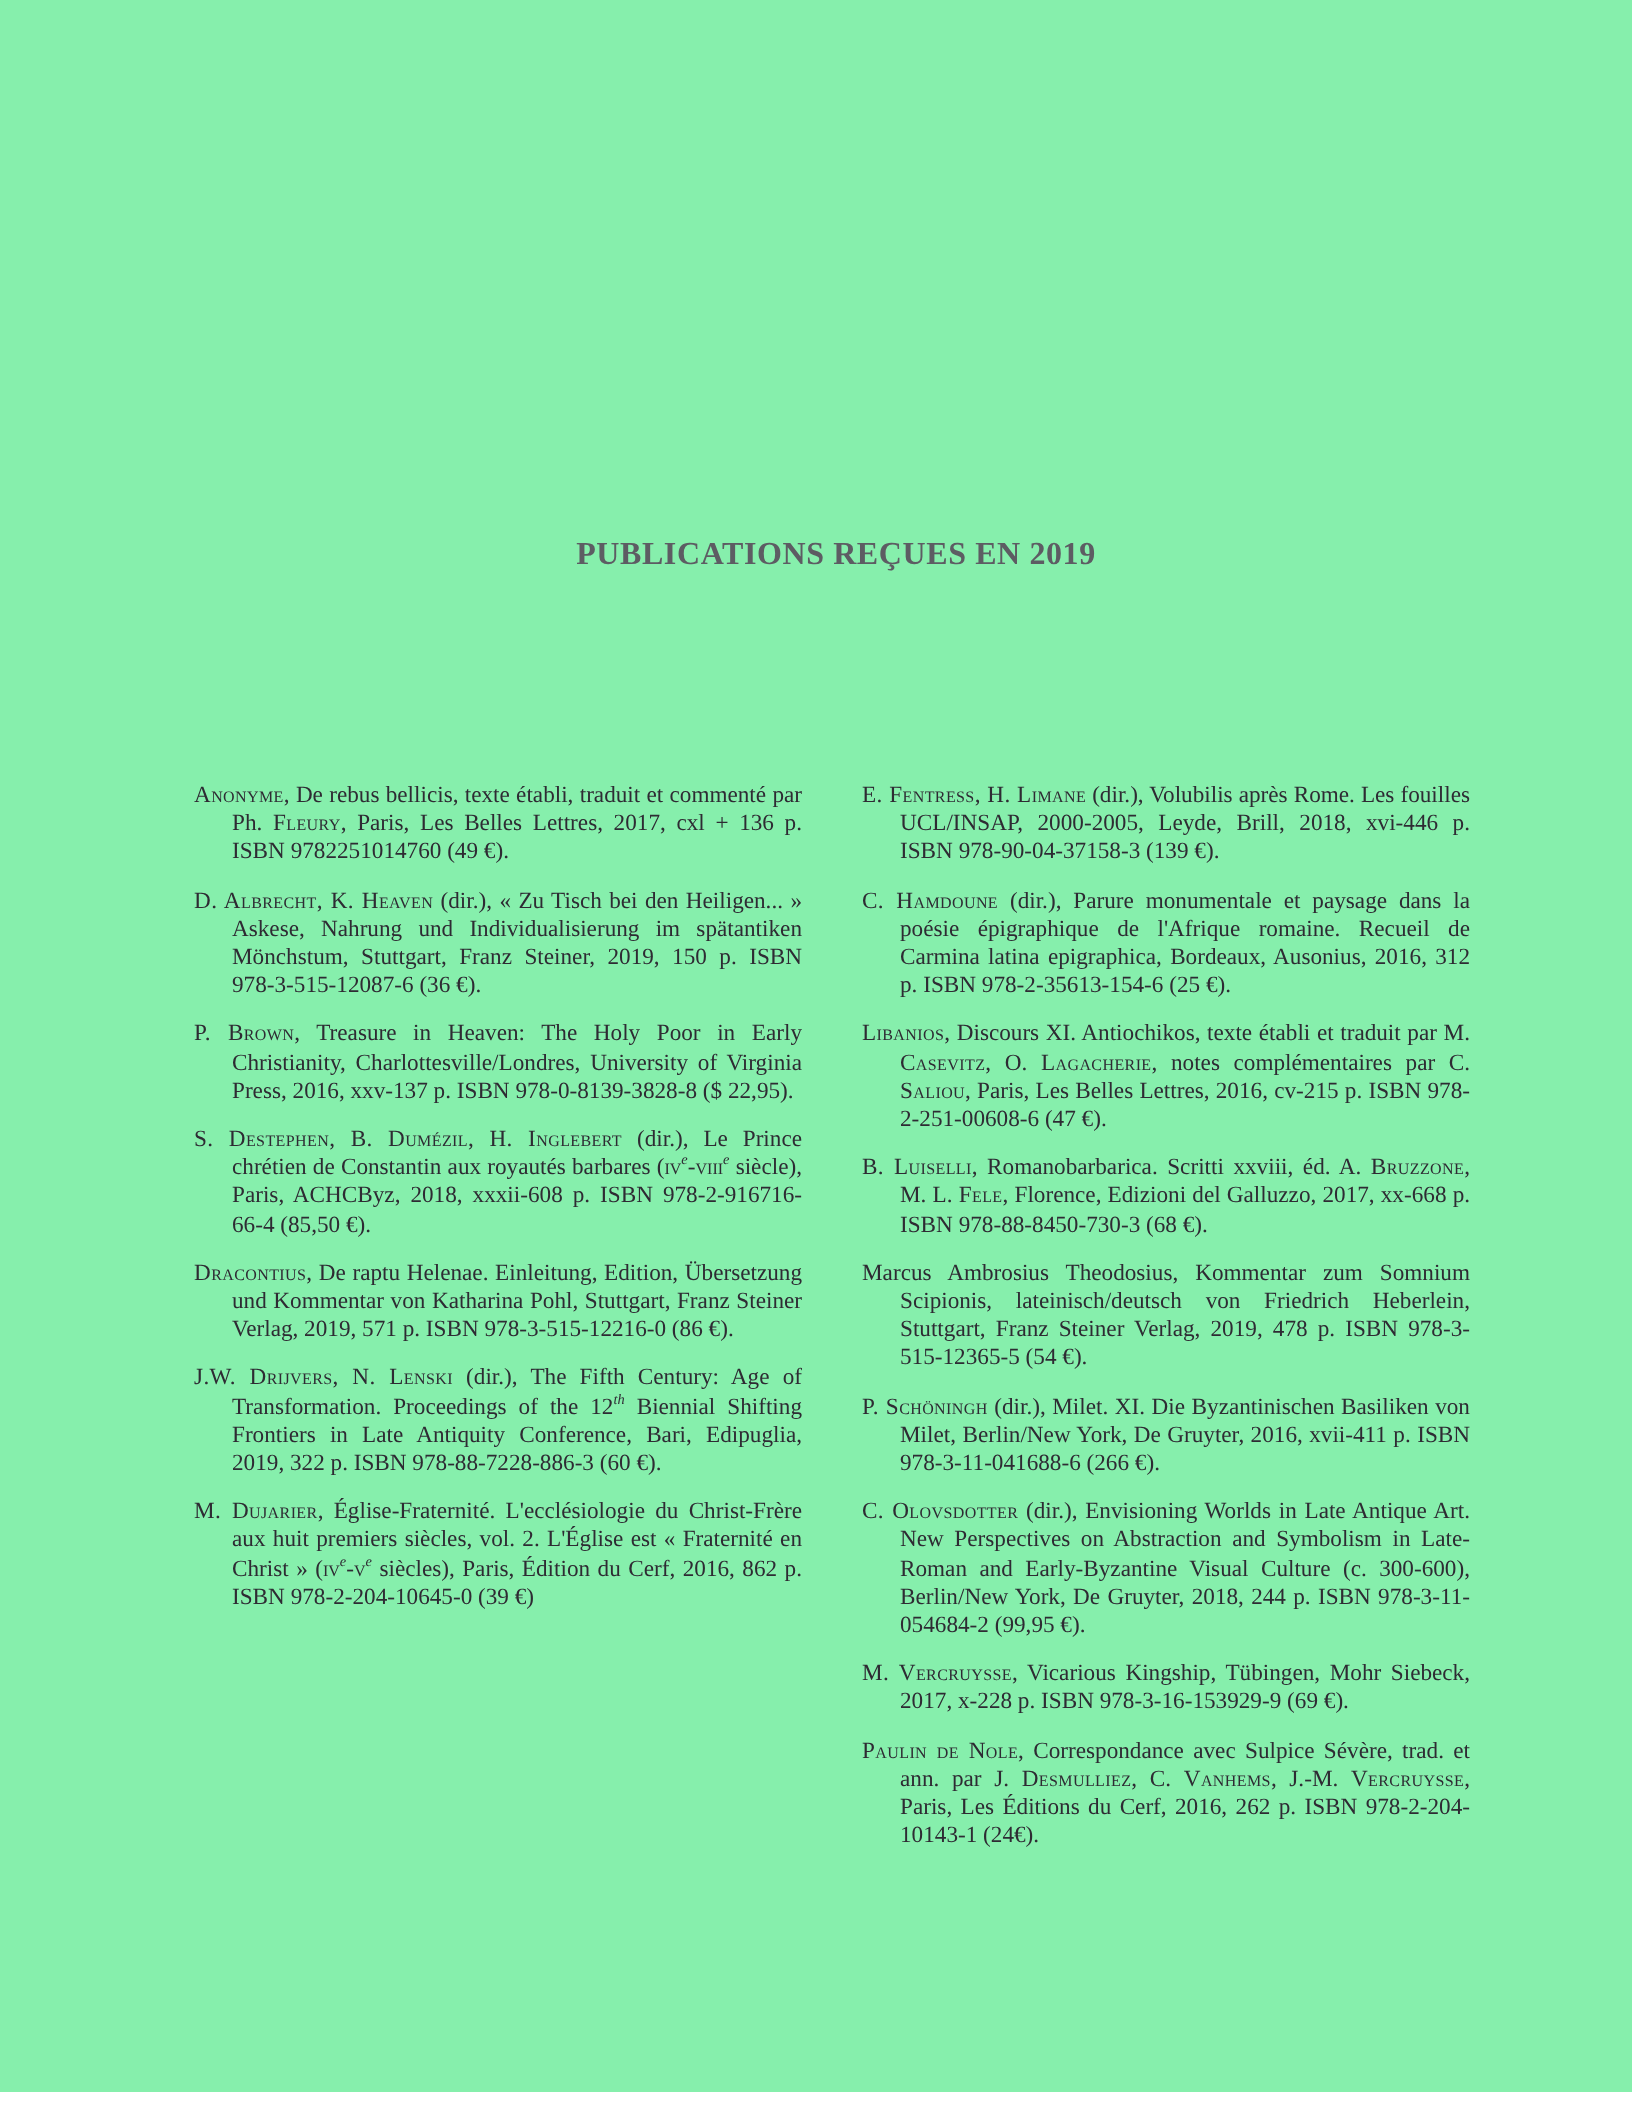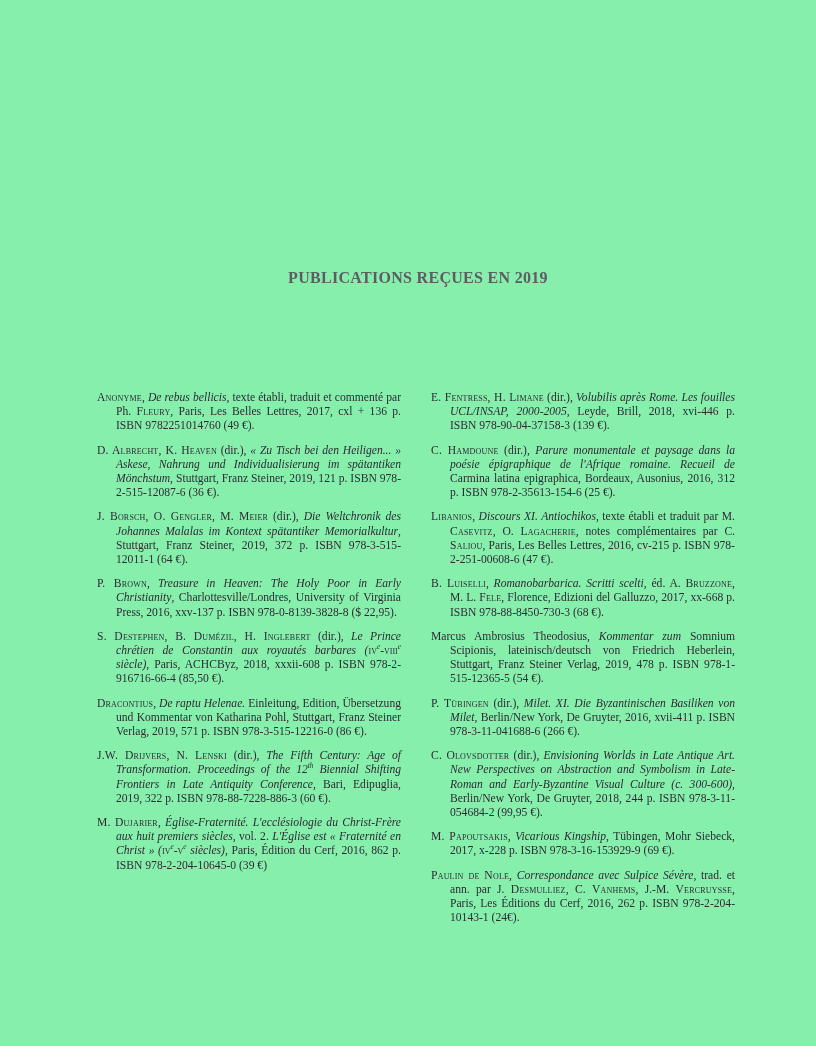--- a/index.html
+++ b/index.html
@@ -47,47 +47,46 @@
   }
   p.entry {
     margin: 0 0 10px 0;
     font-size: 11.6px;
     line-height: 14.2px;
     text-align: justify;
     text-indent: -19px;
     padding-left: 19px;
   }
   .seg-r  { font-style: normal; }
-  .seg-i  { font-style: italic; }
+  .seg-i  { }
   .seg-sc { font-variant: small-caps; letter-spacing: 0.2px; }
   .seg-isc { font-variant: small-caps; }
   .seg-isup { font-style: italic; vertical-align: super; font-size: 0.62em; line-height: 0; }
 </style>
 </head>
 <body>
 
 <div class="page">
   <h1 class="title">PUBLICATIONS REÇUES EN 2019</h1>
 
   <div class="columns">
     <div class="col">
       <p class="entry"><span class="seg-sc">Anonyme</span><span class="seg-r">, </span><span class="seg-i">De rebus bellicis</span><span class="seg-r">, texte établi, traduit et commenté par Ph. </span><span class="seg-sc">Fleury</span><span class="seg-r">, Paris, Les Belles Lettres, 2017, cxl + 136 p. ISBN 9782251014760 (49 €).</span></p>
-      <p class="entry"><span class="seg-sc">D. Albrecht, K. Heaven</span><span class="seg-r"> (dir.), </span><span class="seg-i">« Zu Tisch bei den Heiligen... » Askese, Nahrung und Individualisierung im spätantiken Mönchstum</span><span class="seg-r">, Stuttgart, Franz Steiner, 2019, 121 p. ISBN 978-2-515-12087-6 (36 €).</span></p>
-      <p class="entry"><span class="seg-sc">J. Borsch, O. Gengler, M. Meier</span><span class="seg-r"> (dir.), </span><span class="seg-i">Die Weltchronik des Johannes Malalas im Kontext spätantiker Memorialkultur</span><span class="seg-r">, Stuttgart, Franz Steiner, 2019, 372 p. ISBN 978-3-515-12011-1 (64 €).</span></p>
+      <p class="entry"><span class="seg-sc">D. Albrecht, K. Heaven</span><span class="seg-r"> (dir.), </span><span class="seg-i">« Zu Tisch bei den Heiligen... » Askese, Nahrung und Individualisierung im spätantiken Mönchstum</span><span class="seg-r">, Stuttgart, Franz Steiner, 2019, 150 p. ISBN 978-3-515-12087-6 (36 €).</span></p>
       <p class="entry"><span class="seg-sc">P. Brown</span><span class="seg-r">, </span><span class="seg-i">Treasure in Heaven: The Holy Poor in Early Christianity</span><span class="seg-r">, Charlottesville/Londres, University of Virginia Press, 2016, xxv-137 p. ISBN 978-0-8139-3828-8 ($ 22,95).</span></p>
       <p class="entry"><span class="seg-sc">S. Destephen, B. Dumézil, H. Inglebert</span><span class="seg-r"> (dir.), </span><span class="seg-i">Le Prince chrétien de Constantin aux royautés barbares (</span><span class="seg-isc">iv</span><span class="seg-isup">e</span><span class="seg-i">-</span><span class="seg-isc">viii</span><span class="seg-isup">e</span><span class="seg-i"> siècle)</span><span class="seg-r">, Paris, ACHCByz, 2018, xxxii-608 p. ISBN 978-2-916716-66-4 (85,50 €).</span></p>
       <p class="entry"><span class="seg-sc">Dracontius</span><span class="seg-r">, </span><span class="seg-i">De raptu Helenae.</span><span class="seg-r"> Einleitung, Edition, Übersetzung und Kommentar von Katharina Pohl, Stuttgart, Franz Steiner Verlag, 2019, 571 p. ISBN 978-3-515-12216-0 (86 €).</span></p>
       <p class="entry"><span class="seg-sc">J.W. Drijvers, N. Lenski</span><span class="seg-r"> (dir.), </span><span class="seg-i">The Fifth Century: Age of Transformation. Proceedings of the 12</span><span class="seg-isup">th</span><span class="seg-i"> Biennial Shifting Frontiers in Late Antiquity Conference</span><span class="seg-r">, Bari, Edipuglia, 2019, 322 p. ISBN 978-88-7228-886-3 (60 €).</span></p>
       <p class="entry"><span class="seg-sc">M. Dujarier</span><span class="seg-r">, </span><span class="seg-i">Église-Fraternité. L'ecclésiologie du Christ-Frère aux huit premiers siècles</span><span class="seg-r">, vol. 2. </span><span class="seg-i">L'Église est « Fraternité en Christ » (</span><span class="seg-isc">iv</span><span class="seg-isup">e</span><span class="seg-i">-</span><span class="seg-isc">v</span><span class="seg-isup">e</span><span class="seg-i"> siècles)</span><span class="seg-r">, Paris, Édition du Cerf, 2016, 862 p. ISBN 978-2-204-10645-0 (39 €)</span></p>
     </div>
     <div class="col">
       <p class="entry"><span class="seg-sc">E. Fentress, H. Limane</span><span class="seg-r"> (dir.), </span><span class="seg-i">Volubilis après Rome. Les fouilles UCL/INSAP, 2000-2005</span><span class="seg-r">, Leyde, Brill, 2018, xvi-446 p. ISBN 978-90-04-37158-3 (139 €).</span></p>
       <p class="entry"><span class="seg-sc">C. Hamdoune</span><span class="seg-r"> (dir.), </span><span class="seg-i">Parure monumentale et paysage dans la poésie épigraphique de l'Afrique romaine. Recueil de </span><span class="seg-r">Carmina latina epigraphica</span><span class="seg-r">, Bordeaux, Ausonius, 2016, 312 p. ISBN 978-2-35613-154-6 (25 €).</span></p>
       <p class="entry"><span class="seg-sc">Libanios</span><span class="seg-r">, </span><span class="seg-i">Discours XI. Antiochikos</span><span class="seg-r">, texte établi et traduit par M. </span><span class="seg-sc">Casevitz</span><span class="seg-r">, O. </span><span class="seg-sc">Lagacherie</span><span class="seg-r">, notes complémentaires par C. </span><span class="seg-sc">Saliou</span><span class="seg-r">, Paris, Les Belles Lettres, 2016, cv-215 p. ISBN 978-2-251-00608-6 (47 €).</span></p>
-      <p class="entry"><span class="seg-sc">B. Luiselli</span><span class="seg-r">, </span><span class="seg-i">Romanobarbarica. Scritti scelti</span><span class="seg-r">, éd. A. </span><span class="seg-sc">Bruzzone</span><span class="seg-r">, M. L. </span><span class="seg-sc">Fele</span><span class="seg-r">, Florence, Edizioni del Galluzzo, 2017, xx-668 p. ISBN 978-88-8450-730-3 (68 €).</span></p>
-      <p class="entry"><span class="seg-r">Marcus Ambrosius Theodosius, </span><span class="seg-i">Kommentar zum </span><span class="seg-r">Somnium Scipionis</span><span class="seg-r">, lateinisch/deutsch von Friedrich Heberlein, Stuttgart, Franz Steiner Verlag, 2019, 478 p. ISBN 978-1-515-12365-5 (54 €).</span></p>
-      <p class="entry"><span class="seg-sc">P. Tübingen</span><span class="seg-r"> (dir.), </span><span class="seg-i">Milet. XI. Die Byzantinischen Basiliken von Milet</span><span class="seg-r">, Berlin/New York, De Gruyter, 2016, xvii-411 p. ISBN 978-3-11-041688-6 (266 €).</span></p>
+      <p class="entry"><span class="seg-sc">B. Luiselli</span><span class="seg-r">, </span><span class="seg-i">Romanobarbarica. Scritti xxviii</span><span class="seg-r">, éd. A. </span><span class="seg-sc">Bruzzone</span><span class="seg-r">, M. L. </span><span class="seg-sc">Fele</span><span class="seg-r">, Florence, Edizioni del Galluzzo, 2017, xx-668 p. ISBN 978-88-8450-730-3 (68 €).</span></p>
+      <p class="entry"><span class="seg-r">Marcus Ambrosius Theodosius, </span><span class="seg-i">Kommentar zum </span><span class="seg-r">Somnium Scipionis</span><span class="seg-r">, lateinisch/deutsch von Friedrich Heberlein, Stuttgart, Franz Steiner Verlag, 2019, 478 p. ISBN 978-3-515-12365-5 (54 €).</span></p>
+      <p class="entry"><span class="seg-sc">P. Schöningh</span><span class="seg-r"> (dir.), </span><span class="seg-i">Milet. XI. Die Byzantinischen Basiliken von Milet</span><span class="seg-r">, Berlin/New York, De Gruyter, 2016, xvii-411 p. ISBN 978-3-11-041688-6 (266 €).</span></p>
       <p class="entry"><span class="seg-sc">C. Olovsdotter</span><span class="seg-r"> (dir.), </span><span class="seg-i">Envisioning Worlds in Late Antique Art. New Perspectives on Abstraction and Symbolism in Late-Roman and Early-Byzantine Visual Culture (c. 300-600)</span><span class="seg-r">, Berlin/New York, De Gruyter, 2018, 244 p. ISBN 978-3-11-054684-2 (99,95 €).</span></p>
-      <p class="entry"><span class="seg-sc">M. Papoutsakis</span><span class="seg-r">, </span><span class="seg-i">Vicarious Kingship</span><span class="seg-r">, Tübingen, Mohr Siebeck, 2017, x-228 p. ISBN 978-3-16-153929-9 (69 €).</span></p>
+      <p class="entry"><span class="seg-sc">M. Vercruysse</span><span class="seg-r">, </span><span class="seg-i">Vicarious Kingship</span><span class="seg-r">, Tübingen, Mohr Siebeck, 2017, x-228 p. ISBN 978-3-16-153929-9 (69 €).</span></p>
       <p class="entry"><span class="seg-sc">Paulin de Nole</span><span class="seg-r">, </span><span class="seg-i">Correspondance avec Sulpice Sévère</span><span class="seg-r">, trad. et ann. par J. </span><span class="seg-sc">Desmulliez</span><span class="seg-r">, C. </span><span class="seg-sc">Vanhems</span><span class="seg-r">, J.-M. </span><span class="seg-sc">Vercruysse</span><span class="seg-r">, Paris, Les Éditions du Cerf, 2016, 262 p. ISBN 978-2-204-10143-1 (24€).</span></p>
     </div>
   </div>
 </div>
 
 </body></html>

